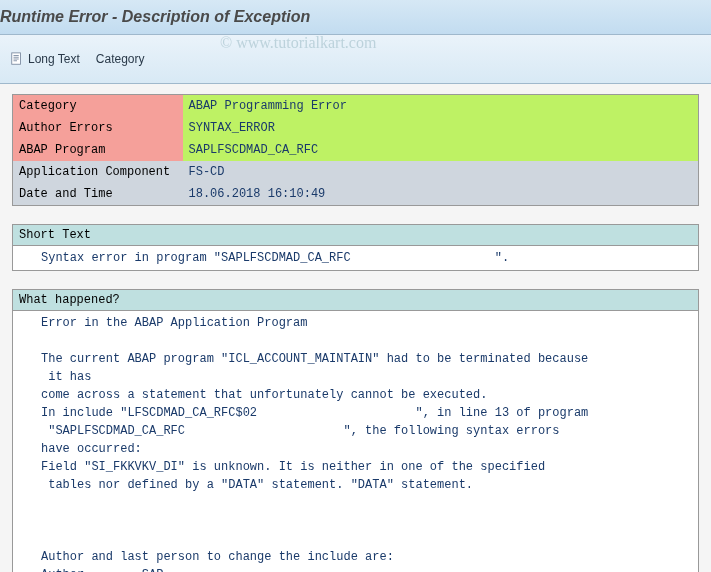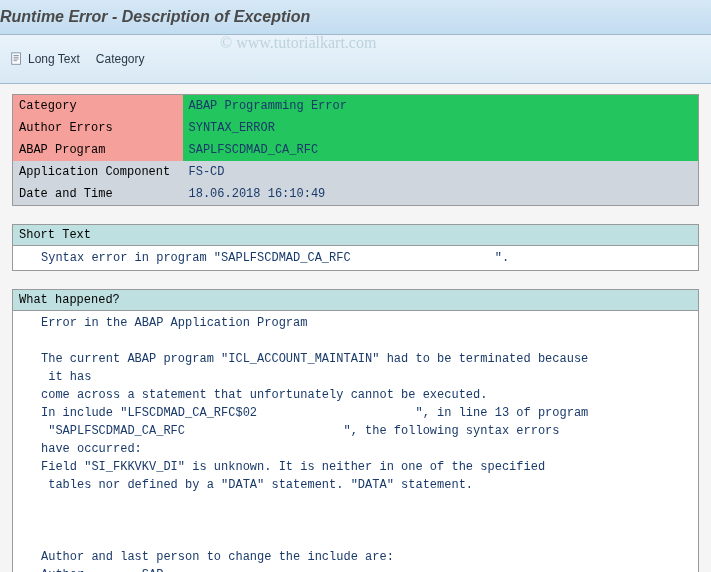--- a/index.html
+++ b/index.html
@@ -58,21 +58,21 @@
       font-family: "Courier New", monospace;
       font-size: 12px;
       color: #1a3a6a;
     }
     .info-table .label-cell {
       width: 170px;
       background: #f5a09a;
       color: #000;
     }
     .info-table .value-cell {
-      background: #22c55e;
+      background: #bef264;
       color: #1a3a6a;
     }
     .info-table .label-cell-alt {
       width: 170px;
       background: #cfd6de;
       color: #000;
     }
     .info-table .value-cell-alt {
       background: #cfd6de;
       color: #1a3a6a;

